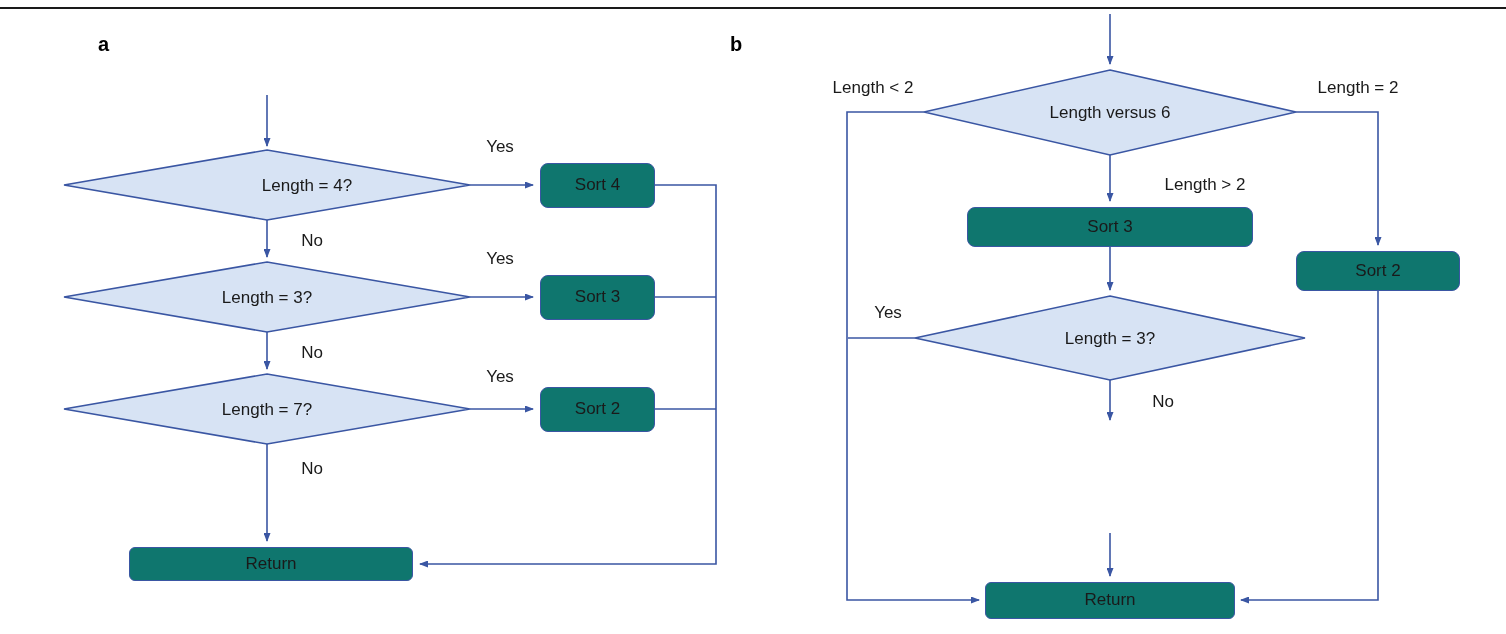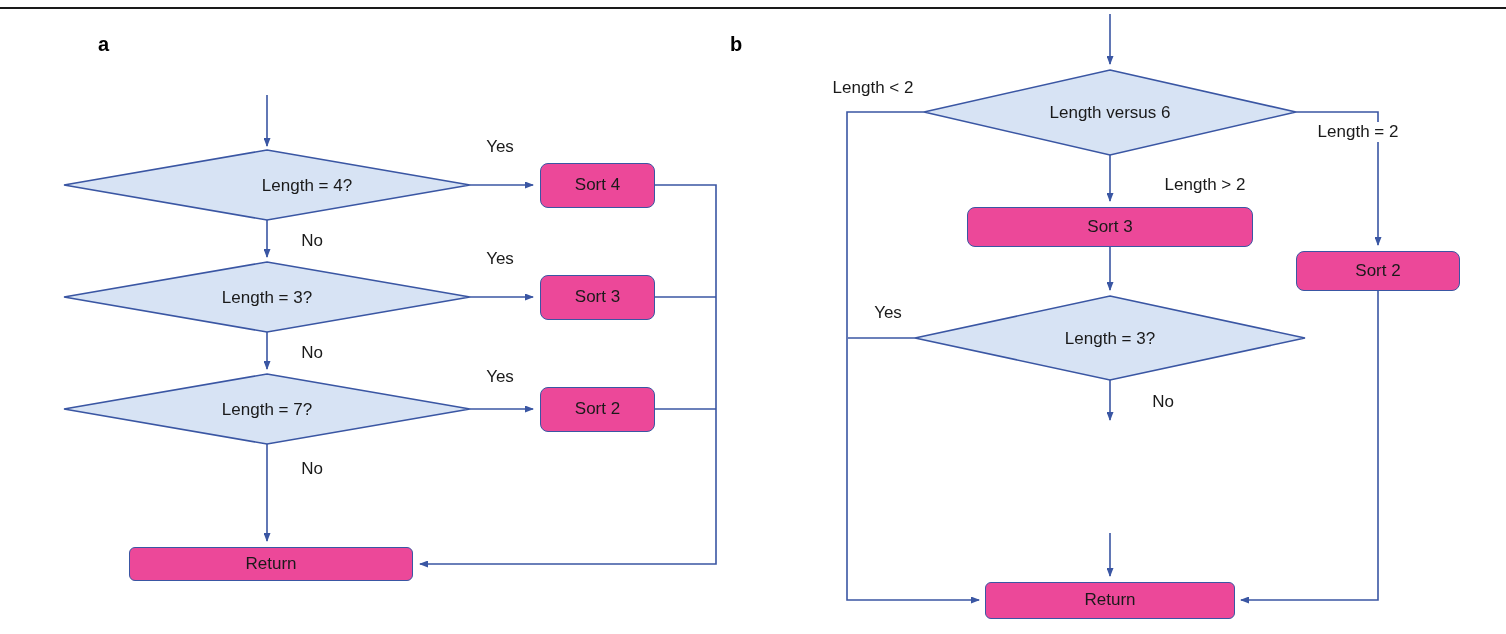--- a/index.html
+++ b/index.html
@@ -6,21 +6,21 @@
   #stage{
     position:relative;width:1506px;height:634px;background:#ffffff;
     font-family:"Liberation Sans","DejaVu Sans",sans-serif;color:#1a1a1a;overflow:hidden;
   }
   #top-rule{position:absolute;left:0;top:7px;width:1506px;height:2px;background:#1a1a1a;}
   .panel-letter{position:absolute;font-size:20px;font-weight:bold;color:#000;}
   svg.wires{position:absolute;left:0;top:0;}
   .edge{stroke:#3a56a3;stroke-width:1.6;fill:none;}
   .diamond{fill:#d7e3f4;stroke:#3a56a3;stroke-width:1.6;}
   .node-box{
-    position:absolute;box-sizing:border-box;background:#ec4899;
+    position:absolute;box-sizing:border-box;background:#0f766e;
     border:1.6px solid #3a56a3;border-radius:8px;
     display:flex;align-items:center;justify-content:center;
     font-size:17px;text-align:center;line-height:1.45;
   }
   .node-box.big{border-radius:26px;font-size:17.5px;}
   .diamond-label{
     position:absolute;transform:translate(-50%,-50%);
     font-size:17px;white-space:nowrap;text-align:center;
   }
   .edge-label{
@@ -91,18 +91,18 @@
   <div class="edge-label" style="left:312px;top:469px;">No</div>
 
   <div class="diamond-label" style="left:1110px;top:113px;">Length versus 6</div>
   <div class="diamond-label" style="left:1110px;top:339px;">Length = 3?</div>
 
   <div class="node-box" style="left:967px;top:207px;width:286px;height:40px;">Sort 3</div>
   <div class="node-box" style="left:1296px;top:251px;width:164px;height:40px;">Sort 2</div>
   <div class="node-box" style="left:985px;top:582px;width:250px;height:37px;border-radius:6px;">Return</div>
 
   <div class="edge-label" style="left:862px;top:88px;margin-left:11px;">Length &lt; 2</div>
-  <div class="edge-label" style="left:1358px;top:88px;margin-top:44px;">Length = 2</div>
+  <div class="edge-label" style="left:1358px;top:88px;">Length = 2</div>
   <div class="edge-label" style="left:1205px;top:185px;">Length &gt; 2</div>
   <div class="edge-label" style="left:888px;top:313px;">Yes</div>
   <div class="edge-label" style="left:1163px;top:402px;">No</div>
 
 </div>
 
 </body></html>

